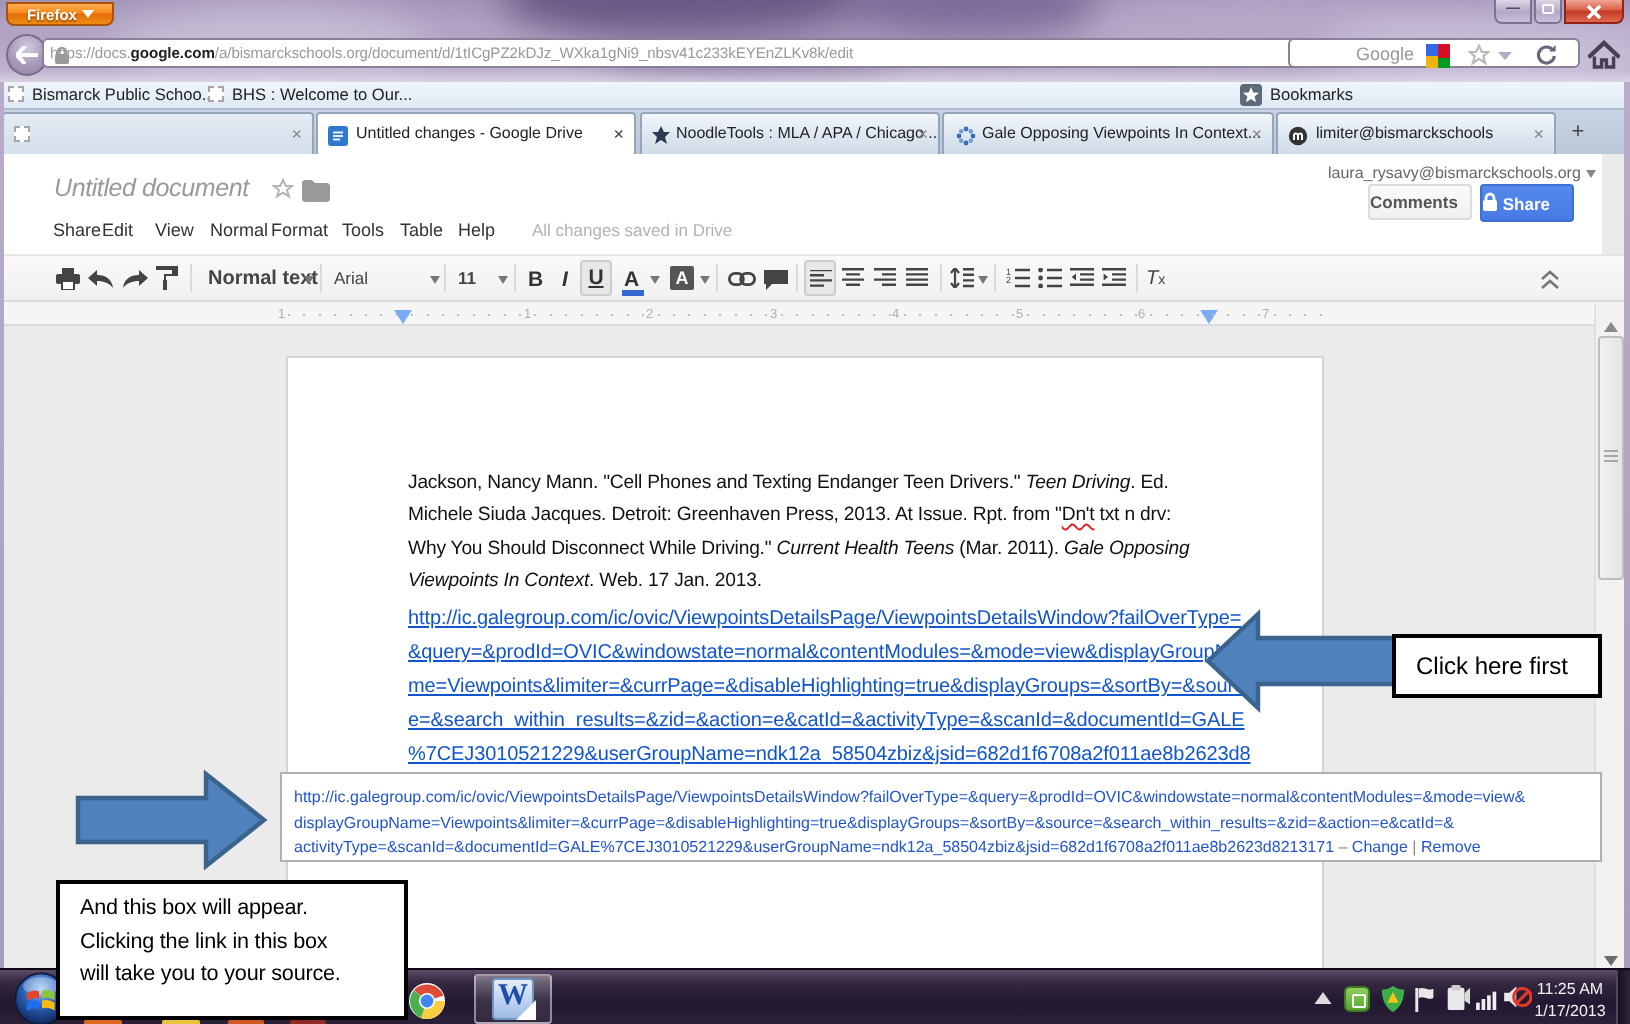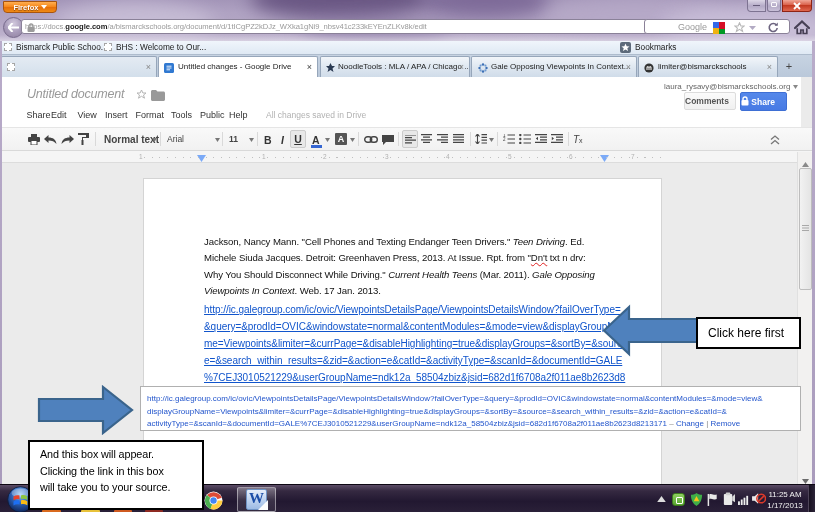--- a/index.html
+++ b/index.html
@@ -164,24 +164,24 @@
   <svg style="position:absolute;left:136px;top:12px" width="11" height="11" viewBox="0 0 11 11">
       <path d="M5.5 1 6.9 4h3.1L7.5 6l1 3.2L5.5 7.3 2.5 9.2l1-3.2L1 4h3.1z" fill="none" stroke="#b5b5b5" stroke-width="1"></path>
     </svg>
   <svg style="position:absolute;left:151px;top:13px" width="14" height="11" viewBox="0 0 14 11">
       <path d="M0 1.5C0 .7.7 0 1.5 0H5l1.5 1.5h6c.8 0 1.5.7 1.5 1.5v6.5c0 .8-.7 1.5-1.5 1.5h-11C.7 11 0 10.3 0 9.5z" fill="#999"></path>
     </svg>
   <div id="gmenu">
       <span style="left:26.5px">Share</span>
       <span style="left:51px">Edit</span>
       <span style="left:77.5px">View</span>
-      <span style="left:105px">Insert</span>
+      <span style="left:105px">Normal</span>
       <span style="left:135.5px">Format</span>
       <span style="left:171px">Tools</span>
-      <span style="left:200px">Public</span>
+      <span style="left:200px">Table</span>
       <span style="left:229px">Help</span>
       <span style="left:266px;color:#b2b2b2;font-size:8.5px">All changes saved in Drive</span>
     </div>
   <div id="toolbar">
     <svg class="ti" style="left:28px;top:5.5px" width="12" height="11" viewBox="0 0 12 11">
         <path d="M3 0h6v3H3z" fill="#444"></path>
         <rect x="0" y="3" width="12" height="5" rx="1" fill="#444"></rect>
         <rect x="3" y="6.5" width="6" height="4.5" fill="#fff" stroke="#444"></rect>
       </svg>
     <svg class="ti" style="left:44px;top:6.5px" width="13" height="9" viewBox="0 0 13 9">

